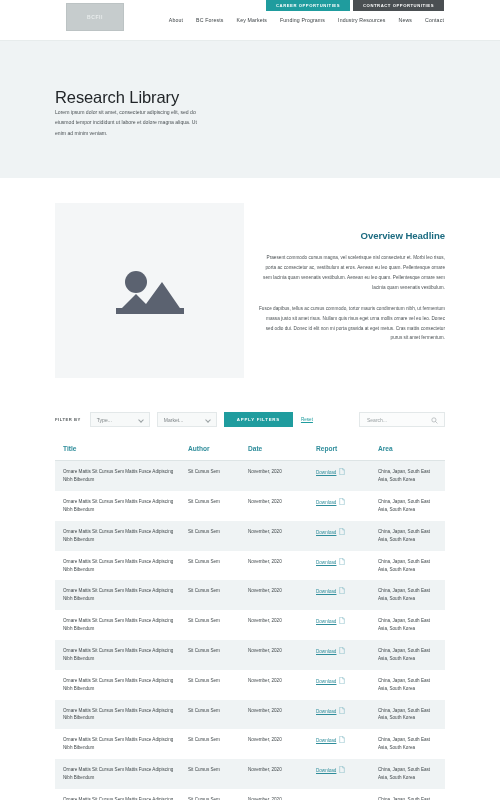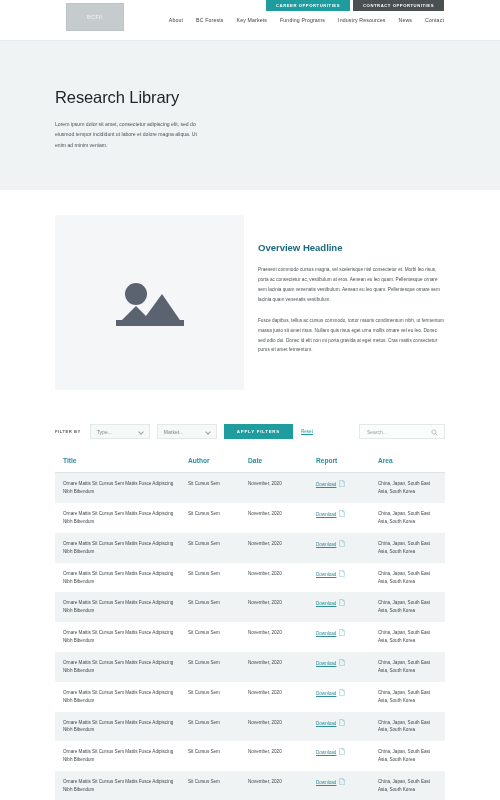--- a/index.html
+++ b/index.html
@@ -78,35 +78,36 @@
     background: #eff3f4;
     padding: 47px 0 40px 0;
     border-top: 1px solid #e7ecec;
   }
   .wrap { width: 390px; margin: 0 auto; }
   .hero h1 {
     font-size: 16.5px;
     font-weight: normal;
     color: #222629;
     letter-spacing: -0.1px;
-    margin-bottom: 12px;
+    margin-bottom: 0;
   }
   .hero p {
     font-size: 5.1px;
     line-height: 2.05;
     color: #4b5154;
     width: 147px;
   }
 
   
   .overview {
     width: 390px;
     margin: 25px auto 0 auto;
     display: flex;
     align-items: flex-start;
+    text-align: right;
   }
   .img-placeholder {
     width: 189px;
     height: 175px;
     background: #f4f6f7;
     display: flex;
     align-items: center;
     justify-content: center;
     flex: none;
   }

